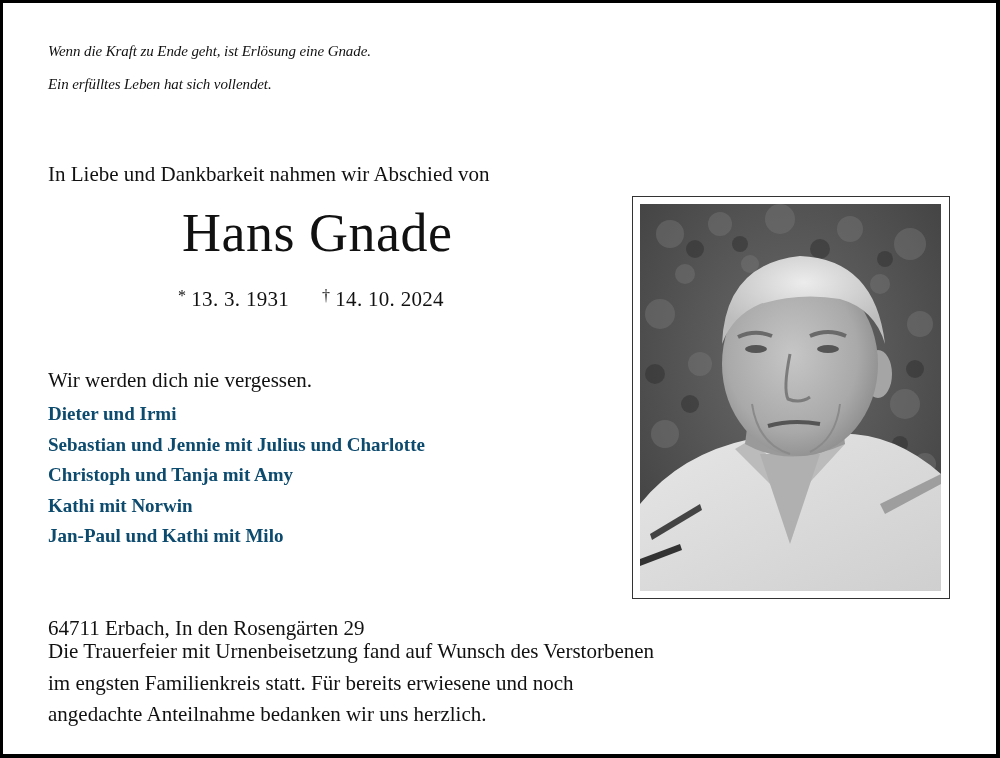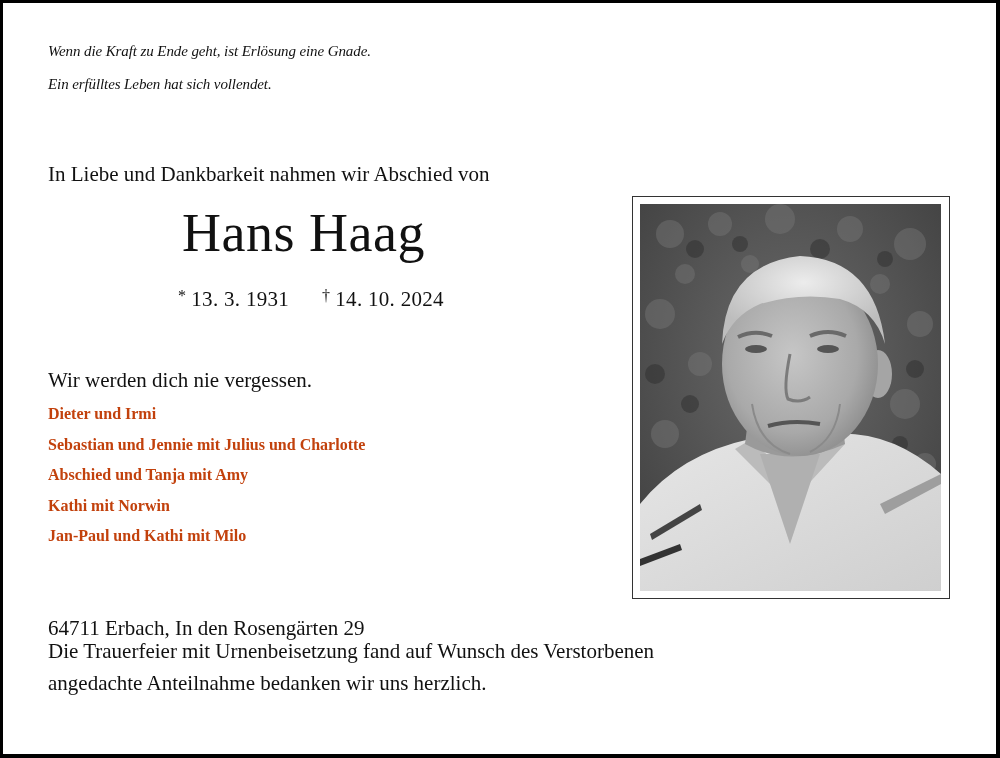--- a/index.html
+++ b/index.html
@@ -76,24 +76,24 @@
       position: absolute;
       left: 48px;
       top: 399px;
       margin: 0;
       padding: 0;
       list-style: none;
     }
     .family li {
       font-family: "Liberation Serif", "DejaVu Serif", serif;
       font-weight: bold;
-      font-size: 16px;
+      font-size: 19px;
       line-height: 30.5px;
       white-space: nowrap;
-      color: #c2410c;
+      color: #0c4a6e;
     }
     .address {
       left: 48px;
       top: 616px;
       font-size: 21px;
     }
     .notice {
       position: absolute;
       left: 48px;
       top: 636px;
@@ -129,43 +129,44 @@
 </head>
 <body>
 
 <div class="frame"></div>
 
 <div class="txt motto l1">Wenn die Kraft zu Ende geht, ist Erlösung eine Gnade.</div>
 <div class="txt motto l2">Ein erfülltes Leben hat sich vollendet.</div>
 
 <div class="txt intro">In Liebe und Dankbarkeit nahmen wir Abschied von</div>
 
-<div class="txt name">Hans Haag</div>
+<div class="txt name">Hans Gnade</div>
 
 <div class="txt dates birth">
   <span class="sym">*</span><span>13. 3. 1931</span>
 </div>
 <div class="txt dates death">
   <span class="sym">†</span><span>14. 10. 2024</span>
 </div>
 
 <div class="txt closing">Wir werden dich nie vergessen.</div>
 
 <ul class="family">
   <li>Dieter und Irmi</li>
   <li>Sebastian und Jennie mit Julius und Charlotte</li>
-  <li>Abschied und Tanja mit Amy</li>
+  <li>Christoph und Tanja mit Amy</li>
   <li>Kathi mit Norwin</li>
   <li>Jan-Paul und Kathi mit Milo</li>
 </ul>
 
 <div class="txt address">64711 Erbach, In den Rosengärten 29</div>
 
 <div class="notice">
   <div>Die Trauerfeier mit Urnenbeisetzung fand auf Wunsch des Verstorbenen</div>
+  <div>im engsten Familienkreis statt. Für bereits erwiesene und noch</div>
   <div>angedachte Anteilnahme bedanken wir uns herzlich.</div>
 </div>
 
 <div class="photo-frame">
   <div class="photo">
     <svg width="301" height="387" viewBox="0 0 301 387" xmlns="http://www.w3.org/2000/svg">
       <defs>
         <radialGradient id="bg" cx="50%" cy="40%" r="75%">
           <stop offset="0%" stop-color="#6a6a6a"></stop>
           <stop offset="100%" stop-color="#3e3e3e"></stop>

